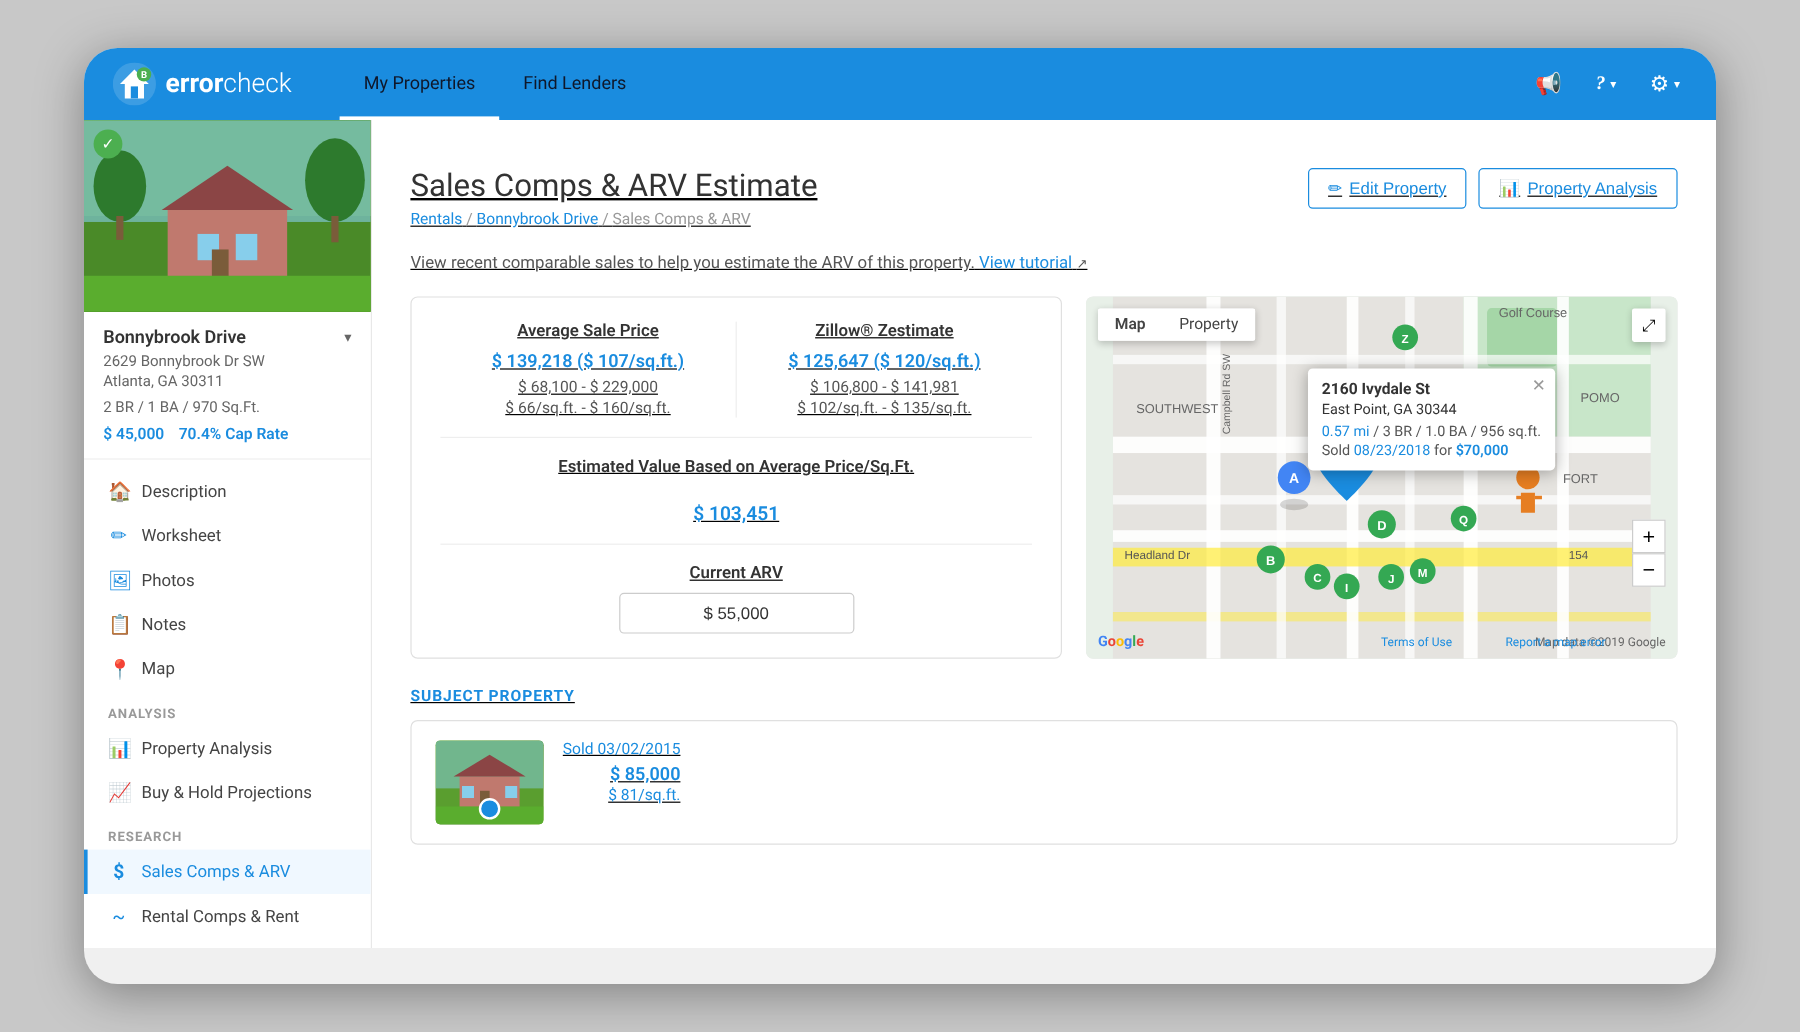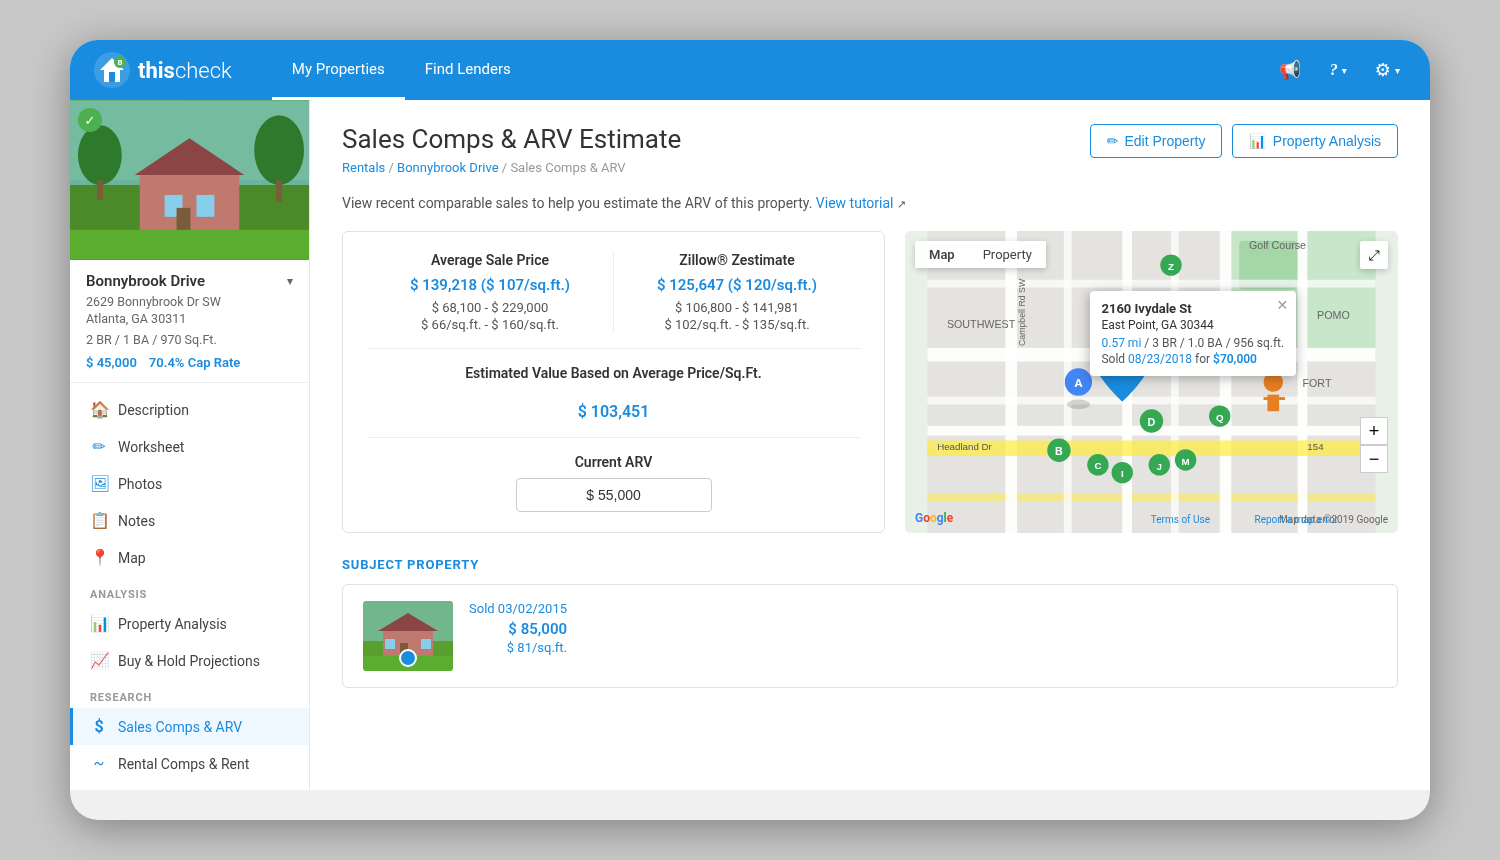--- a/index.html
+++ b/index.html
@@ -43,21 +43,21 @@
     }
     .logo-text strong {
       font-weight: 700;
     }
     .nav-links {
       display: flex;
       gap: 0;
       flex: 1;
     }
     .nav-link {
-      color: #ffffff;
+      color: #0f172a;
       text-decoration: none;
       font-size: 15px;
       padding: 0 20px;
       height: 60px;
       display: flex;
       align-items: center;
       border-bottom: 3px solid transparent;
       cursor: pointer;
     }
     .nav-link.active {
@@ -199,23 +199,24 @@
     }
     .sidebar-nav-item.active {
       color: #1a8cdf;
       border-left: 3px solid #1a8cdf;
       padding-left: 17px;
       background: #f0f8ff;
     }
     
     .content {
       flex: 1;
-      padding: 24px 32px;
+      padding: 40px 32px;
       overflow-y: auto;
       background: #fff;
+      text-decoration: underline;
     }
     .content-header {
       display: flex;
       align-items: flex-start;
       justify-content: space-between;
       margin-bottom: 8px;
     }
     .page-title {
       font-size: 26px;
       font-weight: 400;
@@ -602,21 +603,21 @@
 
   <div class="header">
     <div class="logo-area">
       <svg width="36" height="36" viewBox="0 0 36 36">
         <circle cx="18" cy="18" r="18" fill="#fff" opacity="0.15"></circle>
         <path d="M18 6 L6 18 L10 18 L10 30 L26 30 L26 18 L30 18 Z" fill="#fff"></path>
         <rect x="15" y="20" width="6" height="10" fill="#1a8cdf"></rect>
         <circle cx="26" cy="10" r="6" fill="#4caf50"></circle>
         <text x="26" y="13" text-anchor="middle" font-size="8" fill="white" font-weight="bold">B</text>
       </svg>
-      <span class="logo-text"><strong>this</strong>check</span>
+      <span class="logo-text"><strong>error</strong>check</span>
     </div>
     <nav class="nav-links">
       <a class="nav-link active">My Properties</a>
       <a class="nav-link">Find Lenders</a>
     </nav>
     <div class="header-icons">
       <button class="header-icon-btn">
         <span>📢</span>
       </button>
       <button class="header-icon-btn">

